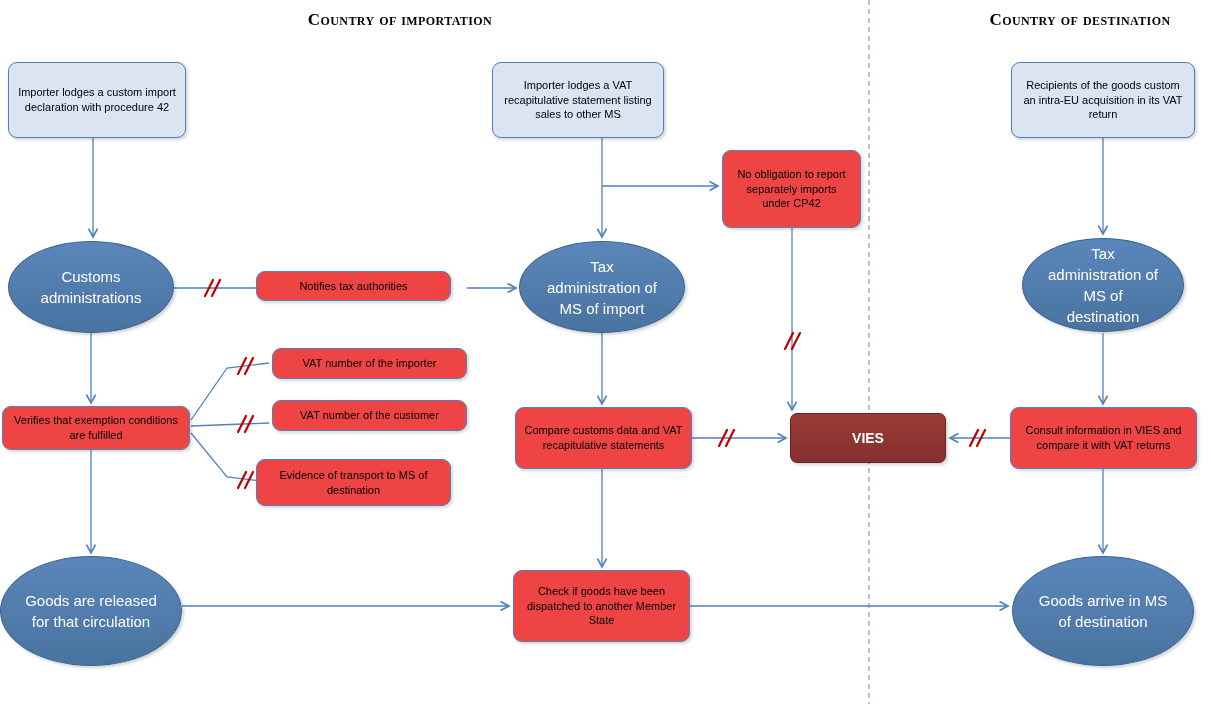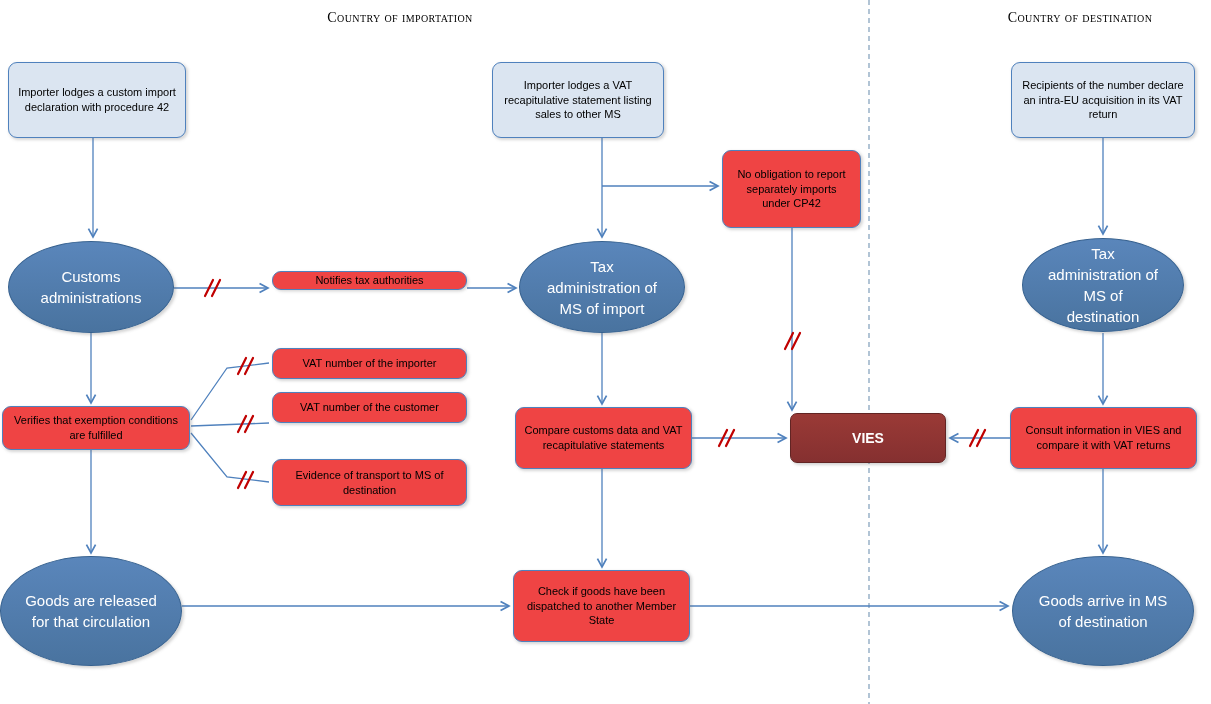--- a/index.html
+++ b/index.html
@@ -3,21 +3,21 @@
 <meta charset="utf-8">
 <style>
   * { margin:0; padding:0; box-sizing:border-box; }
   html,body { background:#ffffff; }
   body { font-family:"Liberation Sans", sans-serif; }
   .canvas { position:relative; width:1211px; height:704px; background:#ffffff; overflow:hidden; }
 
   .hdr {
     position:absolute; transform:translateX(-50%);
     font-family:"Liberation Serif", serif; font-variant:small-caps;
-    font-weight:normal; font-size:14px; letter-spacing:.4px; color:#000;
+    font-weight:bold; font-size:17px; letter-spacing:.4px; color:#000;
     white-space:nowrap;
   }
 
   svg.layer { position:absolute; left:0; top:0; width:1211px; height:704px; }
 
   .box {
     position:absolute; display:flex; align-items:center; justify-content:center;
     text-align:center; font-size:11px; line-height:1.32; color:#000;
     background:#ef4444; border:1.4px solid #4f81bd; border-radius:9px;
     padding:3px 8px; box-shadow:1.5px 1.5px 3px rgba(110,110,110,.28);
@@ -93,31 +93,31 @@
     </g>
   </svg>
 
   <div class="hdr" style="left:400px;top:10px">Country of importation</div>
   <div class="hdr" style="left:1080px;top:10px">Country of destination</div>
 
   <div class="box blue" style="left:8px;top:62px;width:178px;height:76px">Importer lodges a custom import declaration with procedure 42</div>
 
   <div class="box blue" style="left:492px;top:62px;width:172px;height:76px">Importer lodges a VAT recapitulative statement listing sales to other MS</div>
 
-  <div class="box blue" style="left:1011px;top:62px;width:184px;height:76px">Recipients of the number declare an intra-EU acquisition in its VAT return</div>
+  <div class="box blue" style="left:1011px;top:62px;width:184px;height:76px">Recipients of the goods custom an intra-EU acquisition in its VAT return</div>
 
   <div class="box" style="left:722px;top:150px;width:139px;height:78px">No obligation to report separately imports under CP42</div>
 
-  <div class="box" style="left:272px;top:271px;width:195px;height:19px">Notifies tax authorities</div>
+  <div class="box" style="left:256px;top:271px;width:195px;height:30px">Notifies tax authorities</div>
 
   <div class="box" style="left:272px;top:348px;width:195px;height:31px">VAT number of the importer</div>
 
-  <div class="box" style="left:272px;top:392px;width:195px;height:31px">VAT number of the customer</div>
+  <div class="box" style="left:272px;top:400px;width:195px;height:31px">VAT number of the customer</div>
 
-  <div class="box" style="left:272px;top:459px;width:195px;height:47px">Evidence of transport to MS of destination</div>
+  <div class="box" style="left:256px;top:459px;width:195px;height:47px">Evidence of transport to MS of destination</div>
 
   <div class="box" style="left:2px;top:406px;width:188px;height:44px">Verifies that exemption conditions are fulfilled</div>
 
   <div class="box" style="left:515px;top:407px;width:177px;height:62px">Compare customs data and VAT recapitulative statements</div>
 
   <div class="box" style="left:513px;top:570px;width:177px;height:72px">Check if goods have been dispatched to another Member State</div>
 
   <div class="box" style="left:1010px;top:407px;width:187px;height:62px">Consult information in VIES and compare it with VAT returns</div>
 
   <div class="ellipse" style="left:8px;top:241px;width:166px;height:92px">Customs administrations</div>

